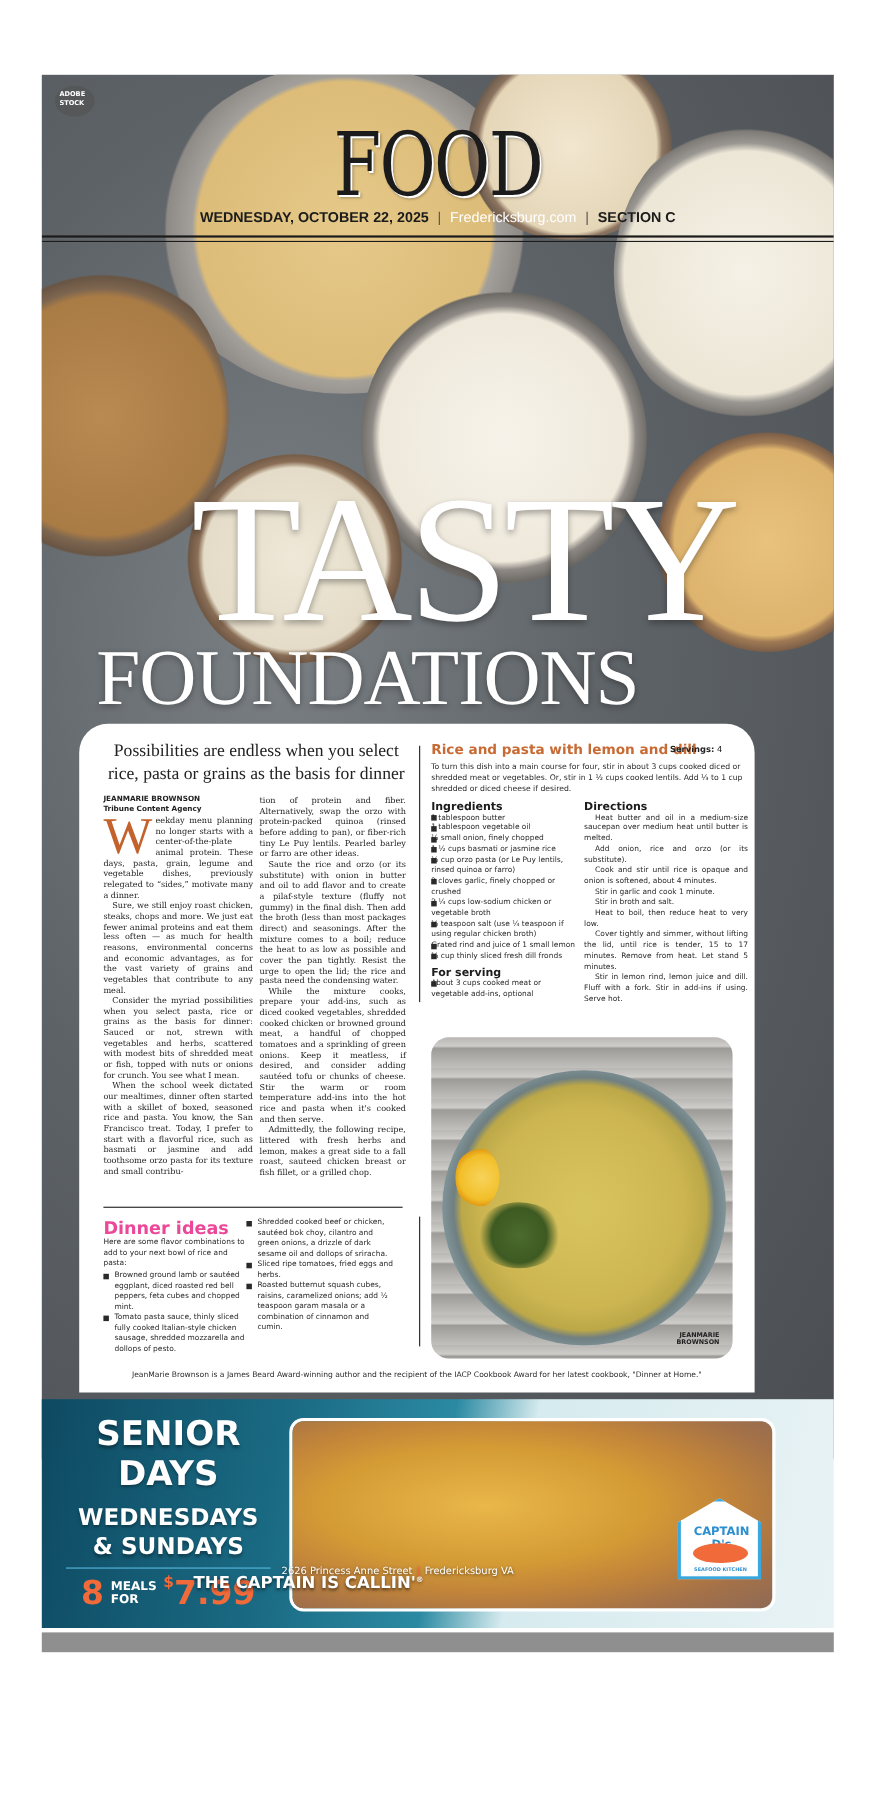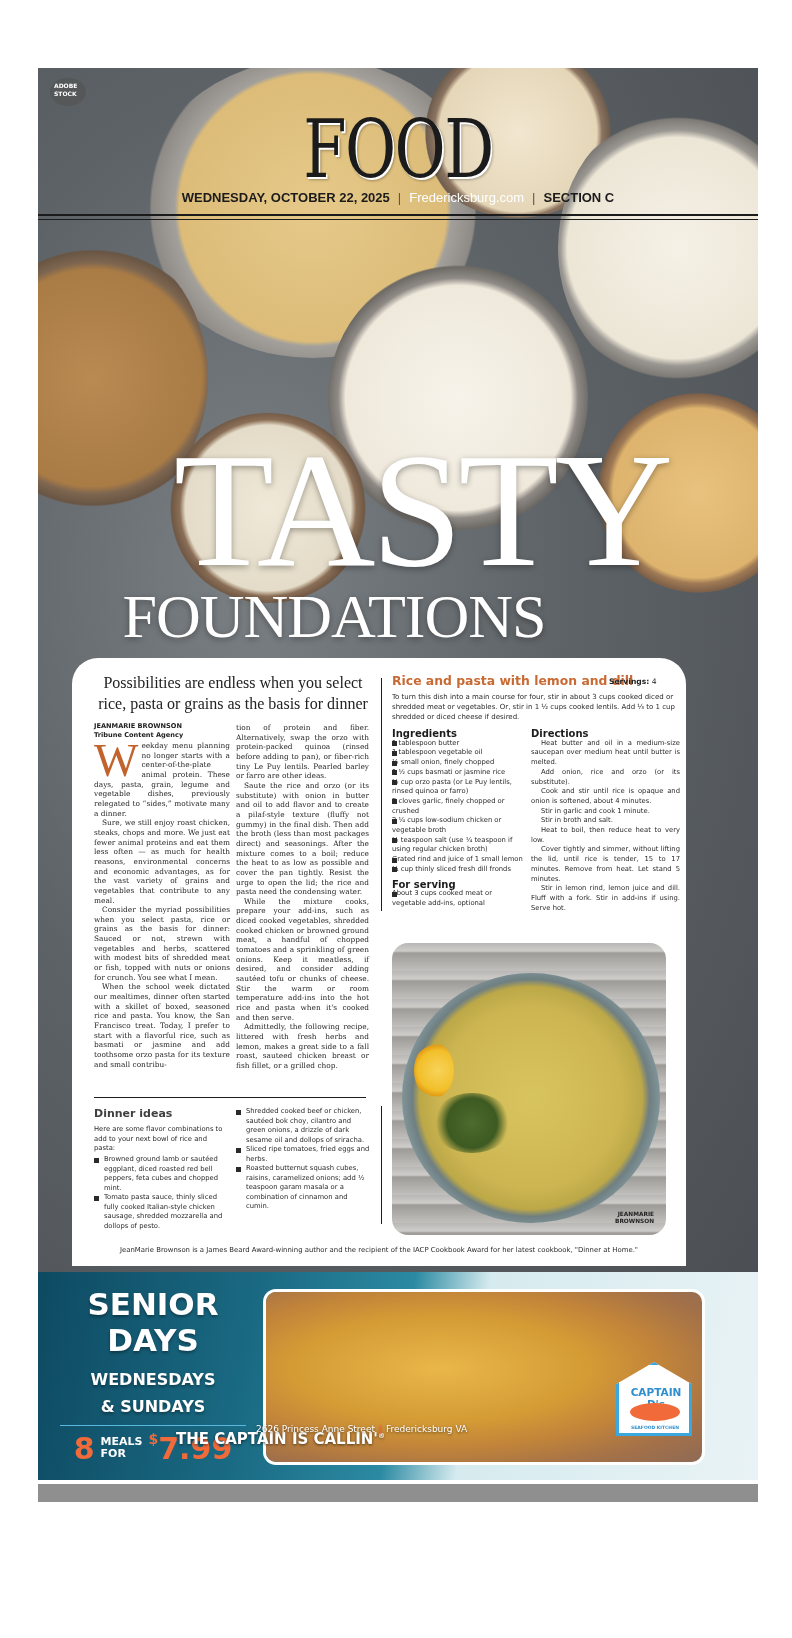--- a/index.html
+++ b/index.html
@@ -47,21 +47,21 @@
   .rule-a { position: absolute; left: 0; top: 146px; width: 720px; height: 2px; background: #1b1b1b; }
   .rule-b { position: absolute; left: 0; top: 151px; width: 720px; height: 1px; background: #1b1b1b; }
 
   .headline-1 {
     position: absolute; left: 0; width: 767px; top: 360px; text-align: center;
     font-family: "Liberation Serif", serif; font-size: 164px; line-height: 164px;
     color: #ffffff; letter-spacing: -4px; text-shadow: 0 2px 6px rgba(0,0,0,0.35);
   }
   .headline-2 {
     position: absolute; left: 0; width: 592px; top: 505px; text-align: center;
-    font-family: "Liberation Serif", serif; font-size: 62px; line-height: 86px;
+    font-family: "Liberation Serif", serif; font-size: 72px; line-height: 86px;
     color: #ffffff; letter-spacing: -1px; text-shadow: 0 2px 6px rgba(0,0,0,0.35);
   }
 
   
   .card {
     position: absolute; left: 72px; top: 658px; width: 614px; height: 608px;
     background: #fff; border-radius: 26px 26px 0 0;
   }
 
   .deck {
@@ -117,39 +117,39 @@
     overflow: hidden;
   }
   .plate {
     position: absolute; left: 10px; top: 30px; width: 258px; height: 250px; border-radius: 50%;
     background: radial-gradient(circle at 50% 50%, #d8c45f 0%, #cdb652 50%, #bca848 62%, #6f7f82 66%, #8aa0a5 75%, #5a6e72 78%, transparent 79%);
   }
   .dill { position: absolute; left: 40px; top: 150px; width: 80px; height: 60px; border-radius: 50%; background: radial-gradient(circle, #4c6b2d 0%, #3d5a22 50%, transparent 72%); }
   .lemon { position: absolute; left: 22px; top: 100px; width: 40px; height: 55px; border-radius: 50%; background: radial-gradient(circle at 60% 50%, #f7d35a 0%, #f2bf2a 55%, #e39c14 70%, transparent 72%); }
   .photo-credit { position: absolute; right: 12px; bottom: 10px; font-family: "DejaVu Sans", sans-serif; font-size: 5.8px; line-height: 7px; font-weight: bold; color: #222; text-align: right; }
 
-  .dinner-title { position: absolute; left: 94px; top: 1107px; font-family: "DejaVu Sans", sans-serif; font-weight: bold; font-size: 11px; color: #404040; }
+  .dinner-title { position: absolute; left: 94px; top: 1107px; font-family: "DejaVu Sans", sans-serif; font-weight: bold; font-size: 16px; color: #ec4899; }
   .dinner-intro { position: absolute; left: 94px; top: 1125px; width: 136px; font-family: "DejaVu Sans", sans-serif; font-size: 6.8px; line-height: 9.5px; color: #2a2a2a; }
   .dinner-list { list-style: none; font-family: "DejaVu Sans", sans-serif; font-size: 6.8px; line-height: 9.5px; color: #2a2a2a; }
   .dinner-list li { position: relative; padding-left: 10px; }
   .dinner-list li::before { content: ""; position: absolute; left: 0; top: 2.5px; width: 5px; height: 5px; background: #2a2a2a; }
   .dinner-col-1 { position: absolute; left: 94px; top: 1155px; width: 138px; }
-  .dinner-col-2 { position: absolute; left: 236px; top: 1107px; width: 136px; }
+  .dinner-col-2 { position: absolute; left: 224px; top: 1107px; width: 136px; }
   .dinner-col-2 li { margin-bottom: 0; }
 
   .footnote {
     position: absolute; left: 72px; top: 1246px; width: 614px; text-align: center;
     font-family: "DejaVu Sans", sans-serif; font-size: 6.9px; color: #2a2a2a;
   }
 
   
   .ad { position: absolute; left: 38px; top: 1272px; width: 720px; height: 208px; background: linear-gradient(100deg, #0e4a62 0%, #1a6a83 30%, #2b8aa2 50%, #d6ebef 60%, #e9f3f5 100%); overflow: hidden; }
   .ad-left { position: absolute; left: 0; top: 0; width: 230px; height: 208px; text-align: center; color: #fff; font-family: "DejaVu Sans", sans-serif; font-weight: bold; }
   .ad-senior { position: absolute; left: 0; width: 230px; top: 14px; font-size: 31px; line-height: 36px; text-shadow: 0 2px 3px rgba(0,0,0,0.35); }
-  .ad-days { position: absolute; left: 0; width: 230px; top: 94px; font-size: 16px; line-height: 27px; text-shadow: 0 2px 3px rgba(0,0,0,0.35); }
+  .ad-days { position: absolute; left: 0; width: 230px; top: 94px; font-size: 21px; line-height: 27px; text-shadow: 0 2px 3px rgba(0,0,0,0.35); }
   .ad-line { position: absolute; left: 22px; top: 153px; width: 186px; height: 1px; background: #58b8e0; }
   .ad-price { position: absolute; left: 0; width: 230px; top: 158px; height: 36px; display: flex; align-items: center; justify-content: center; color: #f06a3a; }
   .ad-price .num { font-size: 30px; }
   .ad-price .meals { font-size: 11px; line-height: 12px; color: #fff; margin: 0 6px; text-align: left; }
   .ad-price .price { font-size: 30px; }
   .ad-price .dollar { font-size: 14px; vertical-align: top; }
   .ad-photo {
     position: absolute; left: 228px; top: 20px; width: 436px; height: 170px; border-radius: 10px;
     background: radial-gradient(ellipse at 40% 45%, #e9b74a 0%, #d49b35 40%, #c1843a 60%, #a47148 80%, #8e6a56 100%);
     box-shadow: 0 0 0 3px #fff;

